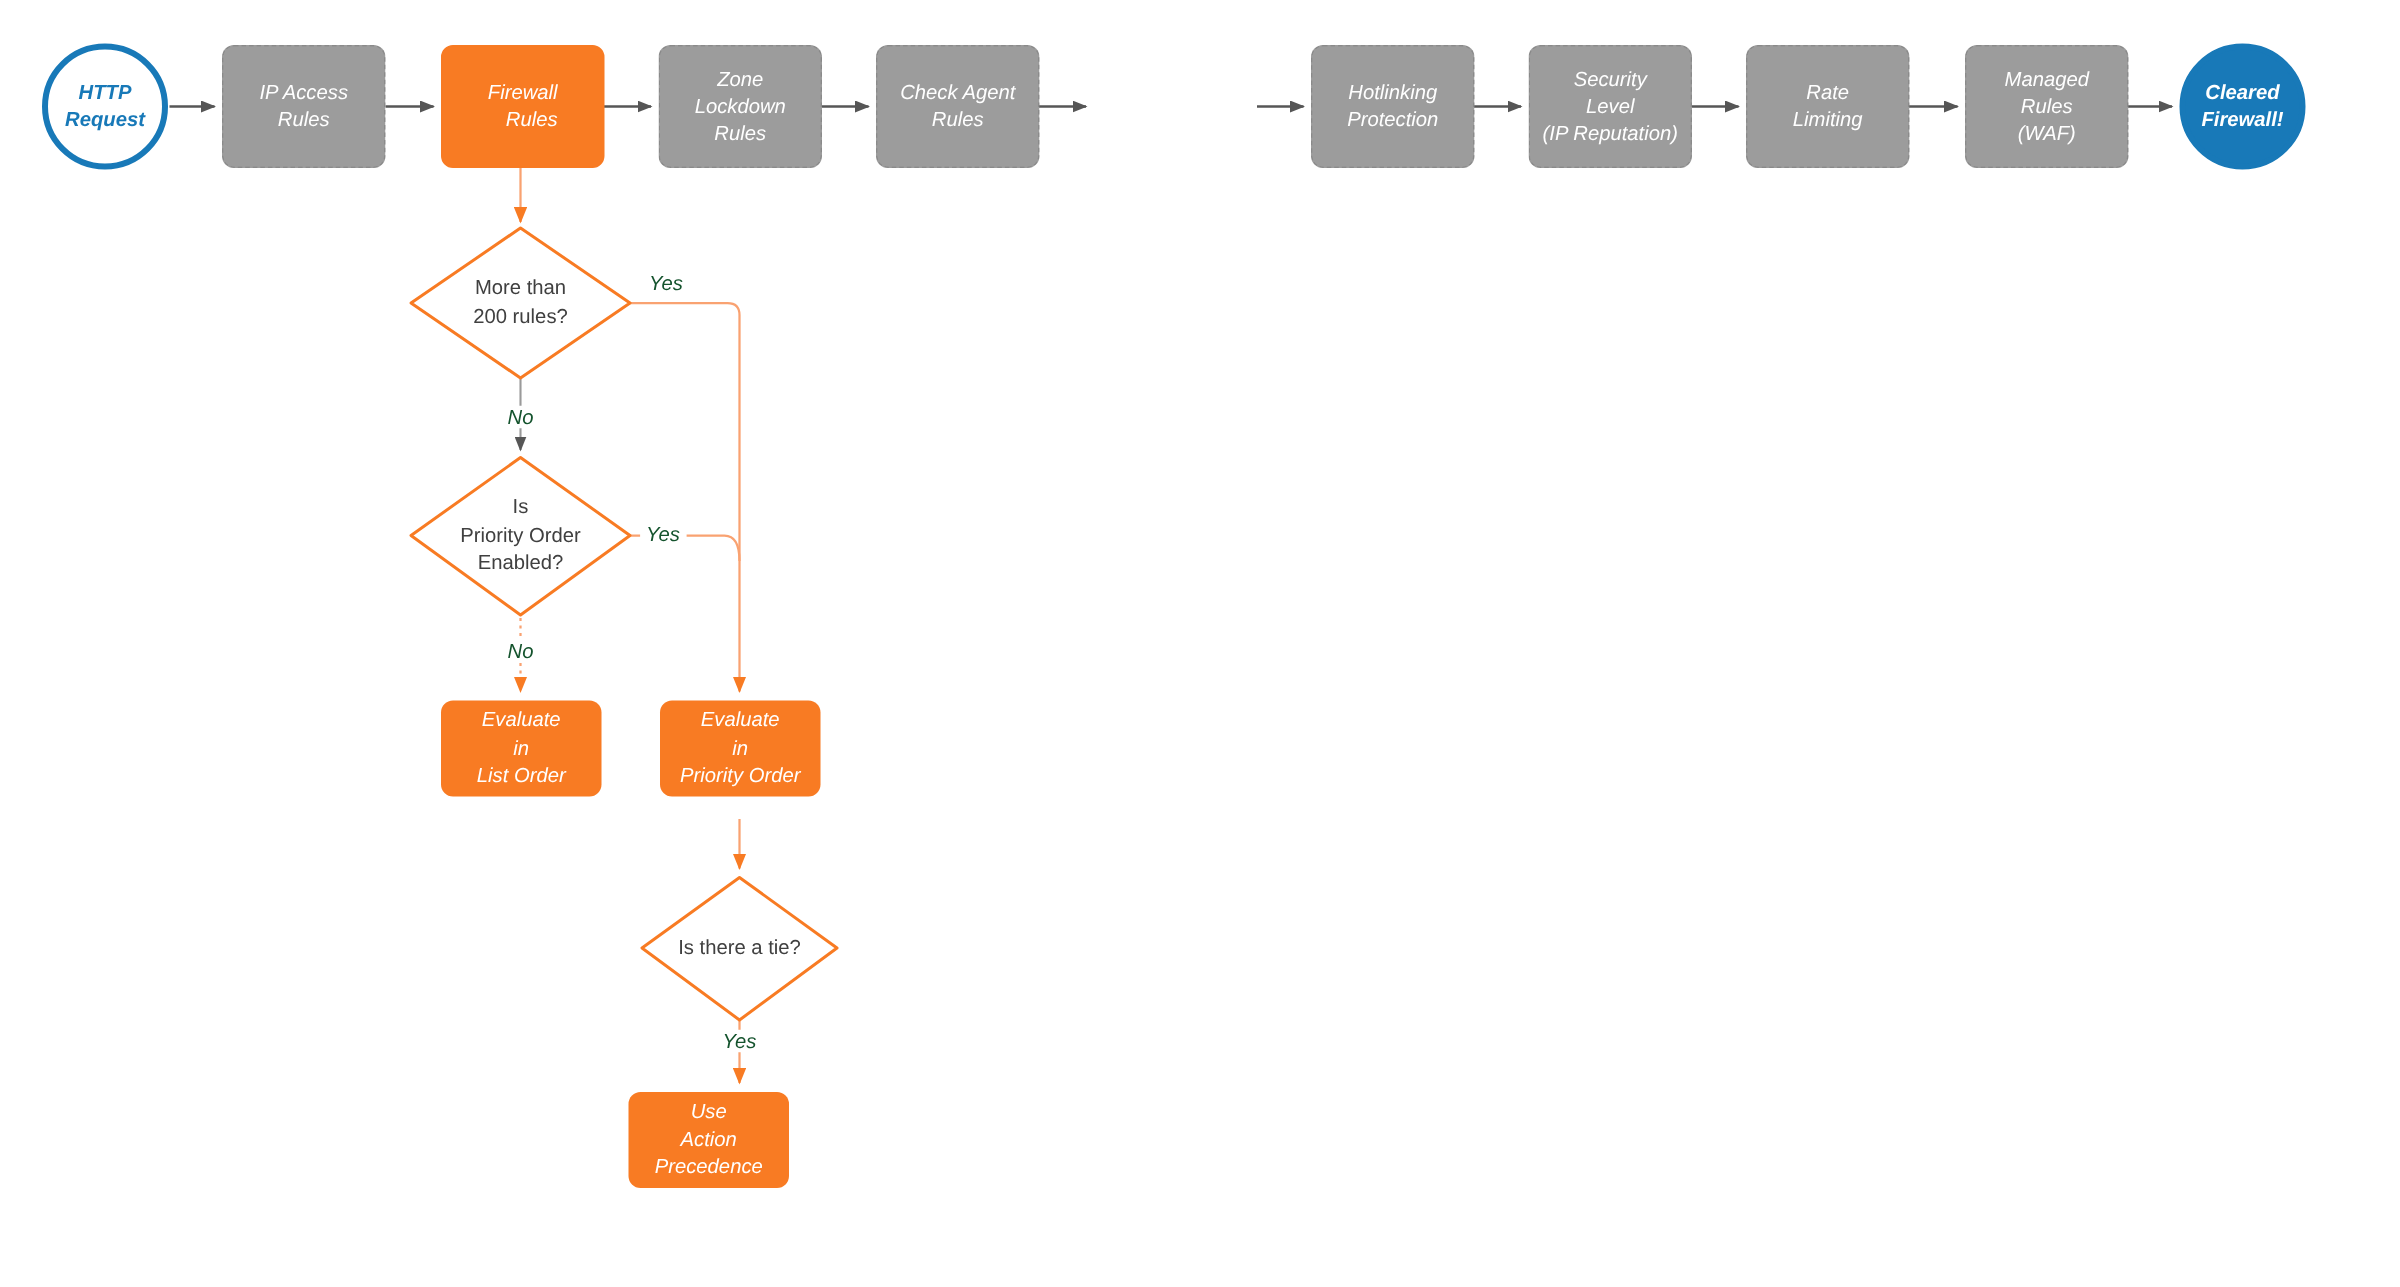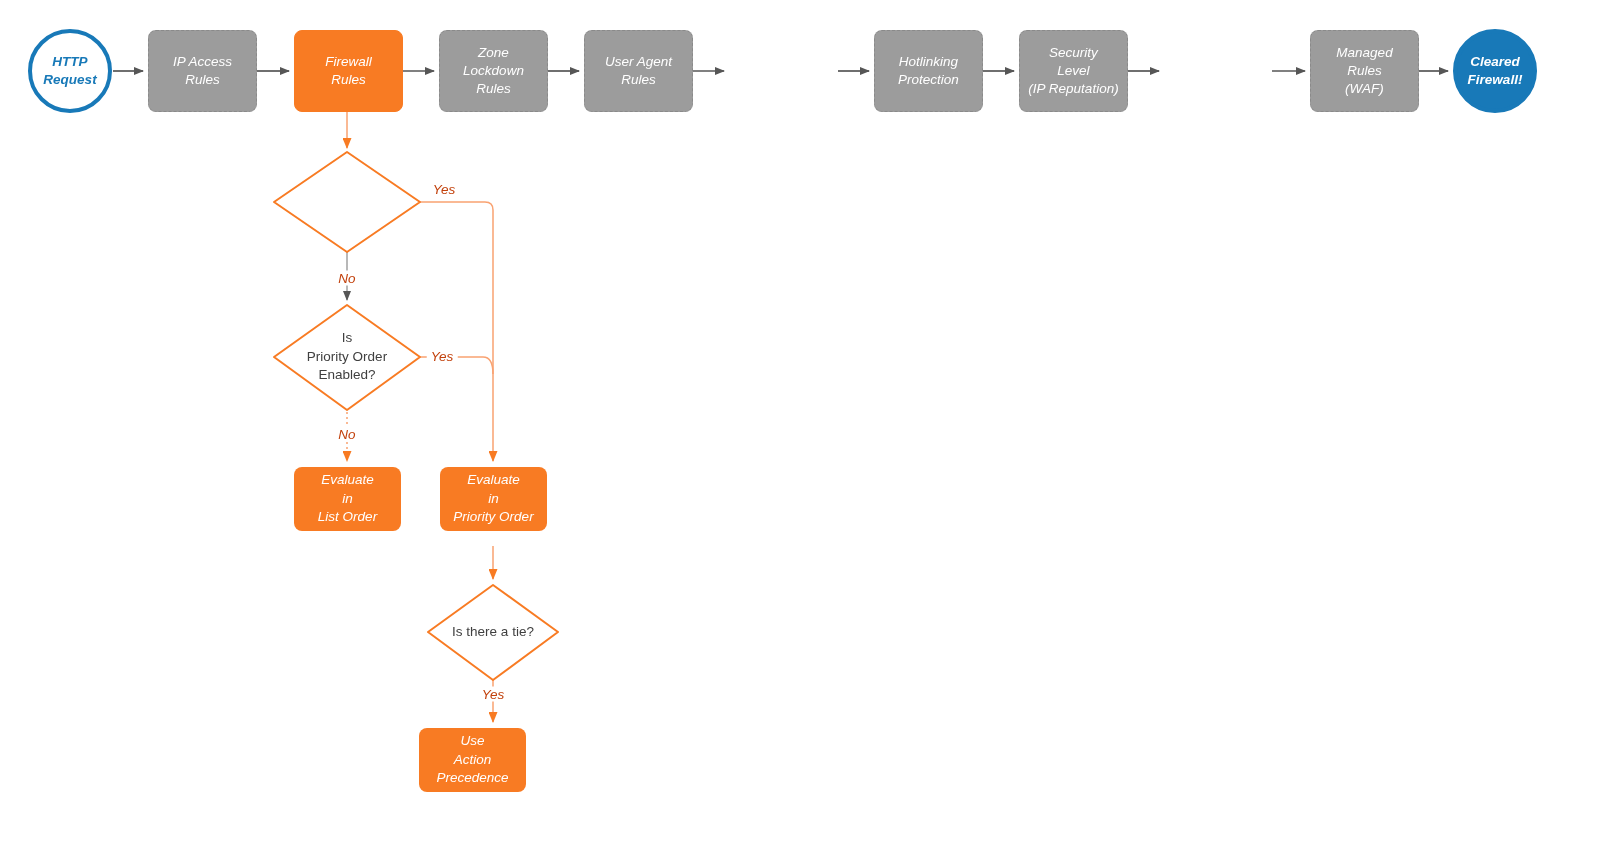--- a/index.html
+++ b/index.html
@@ -25,21 +25,21 @@
     width: 109px;
     height: 82px;
     top: 30px;
     border-radius: 8px;
     font-style: italic;
     font-size: 13.5px;
     line-height: 1.35;
     color: #ffffff;
   }
   .gray-box   { background: #9c9c9c; border: 1px dashed #8a8a8a; }
-  .orange-box { background: #f87b23; border: 1px solid #f87b23; }
+  .orange-box { background: #f87b23; border: 1px solid #f87b23; text-align: right; }
   .action-box {
     width: 107px;
     height: 64px;
     border-radius: 8px;
     background: #f87b23;
     color: #ffffff;
     font-style: italic;
     font-size: 13.5px;
     line-height: 1.4;
   }
@@ -64,21 +64,21 @@
     white-space: pre-line;
     font-size: 13.5px;
     line-height: 1.4;
     color: #404040;
   }
   .edge-label {
     position: absolute;
     transform: translate(-50%, -50%);
     font-style: italic;
     font-size: 13.5px;
-    color: #c2410c;
+    color: #14532d;
     background: #ffffff;
     padding: 0 4px;
   }
 </style>
 </head>
 <body>
 
 <div class="canvas">
 
   <svg class="edges" viewBox="0 0 1600 858" xmlns="http://www.w3.org/2000/svg">
@@ -126,31 +126,35 @@
   <div class="node circle-node start-circle">HTTP
 Request</div>
 
   <div class="node pipe-box gray-box" style="left:148px">IP Access
 Rules</div>
   <div class="node pipe-box orange-box" style="left:294px">Firewall
 Rules</div>
   <div class="node pipe-box gray-box" style="left:439px">Zone
 Lockdown
 Rules</div>
-  <div class="node pipe-box gray-box" style="left:584px">User Agent
+  <div class="node pipe-box gray-box" style="left:584px">Check Agent
 Rules</div>
   <div class="node pipe-box gray-box" style="left:874px">Hotlinking
 Protection</div>
   <div class="node pipe-box gray-box" style="left:1019px">Security
 Level
 (IP Reputation)</div>
+  <div class="node pipe-box gray-box" style="left:1164px">Rate
+Limiting</div>
   <div class="node pipe-box gray-box" style="left:1310px">Managed
 Rules
 (WAF)</div>
 
+  <div class="diamond-label" style="left:287px; top:177px; width:120px; height:50px">More than
+200 rules?</div>
   <div class="diamond-label" style="left:277px; top:329px; width:140px; height:56px">Is
 Priority Order
 Enabled?</div>
   <div class="diamond-label" style="left:433px; top:615px; width:120px; height:34px">Is there a tie?</div>
 
   <div class="node action-box" style="left:294px; top:467px">Evaluate
 in
 List Order</div>
   <div class="node action-box" style="left:440px; top:467px">Evaluate
 in

